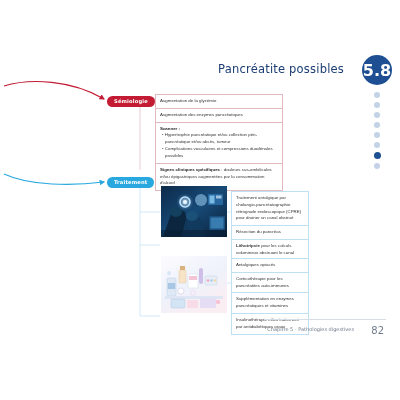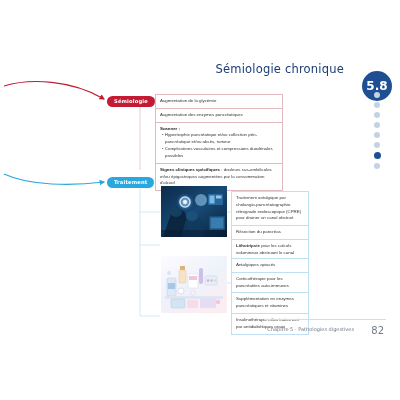--- a/index.html
+++ b/index.html
@@ -17,24 +17,23 @@
   .title{
     position:absolute; right:56px; top:62px;
     font-size:11.5px; letter-spacing:.2px;
     color:#1b3c74; white-space:nowrap;
     font-family:"DejaVu Sans", sans-serif;
   }
   .badge{
     position:absolute; right:8px; top:55px;
     width:30px;height:30px;border-radius:50%;
     background:#1e4f93; color:#fff;
-    font-size:12px; font-weight:bold;
+    font-size:16px; font-weight:bold;
     display:flex;align-items:center;justify-content:center;
     font-family:"DejaVu Sans", sans-serif;
-    margin-top:16px;
   }
   
   .rail{position:absolute; right:19px; top:92px; width:8px;}
   .rail .dot{width:6px;height:6px;border-radius:50%;
     background:#c3d2e6;margin:0 auto 4px auto;}
   .rail .dot.active{background:#1e4f93;width:7px;height:7px;}
 
   
   .arrows{position:absolute;left:0;top:0;width:400px;height:400px;pointer-events:none;}
 
@@ -91,21 +90,21 @@
     font-size:10px; color:#6f7b8a;
     font-family:"DejaVu Sans", sans-serif;
   }
   .fline{position:absolute;right:14px;bottom:80px;width:122px;height:.6px;background:#d8dde4;}
 </style>
 </head>
 <body>
 
 <div id="page">
 
-  <div class="title">Sémiologie chronique</div>
+  <div class="title">Pancréatite possibles</div>
   <div class="badge">5.8</div>
 
   <div class="rail">
     <div class="dot"></div>
     <div class="dot"></div>
     <div class="dot"></div>
     <div class="dot"></div>
     <div class="dot"></div>
     <div class="dot"></div>
     <div class="dot active"></div>

